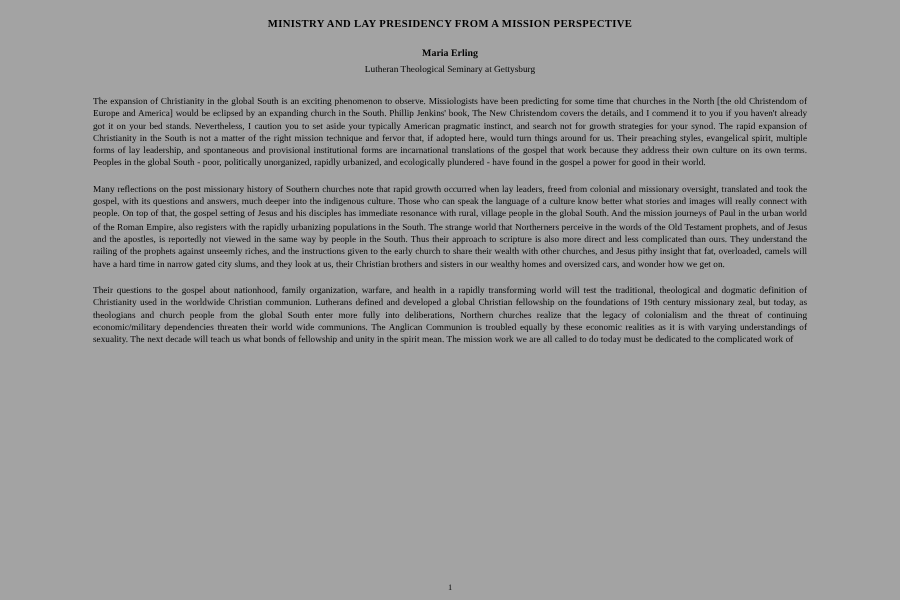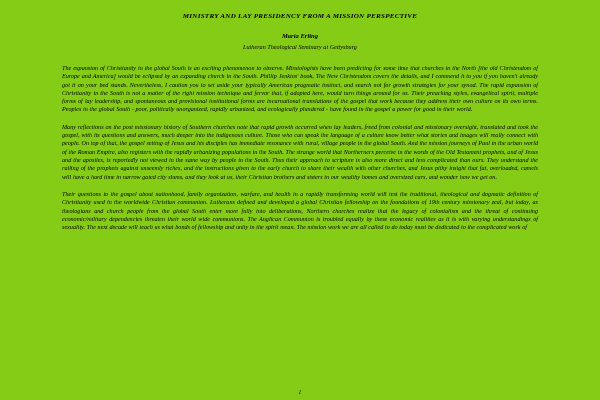--- a/index.html
+++ b/index.html
@@ -13,22 +13,21 @@
     overflow: hidden;
     font-family: "Liberation Serif", serif;
     color: #000000;
   }
   .page {
     position: relative;
     width: 600px;
     height: 400px;
     box-sizing: border-box;
     padding: 12px 62px 0 62px;
-    background: #84cc16;
-    font-style: italic;
+    background: #a3a3a3;
   }
   .doc-title {
     text-align: center;
     font-size: 7.1px;
     font-weight: bold;
     letter-spacing: 0.25px;
     margin: 0 0 11px 0;
     line-height: 1.2;
     font-variant: small-caps;
     text-transform: uppercase;

